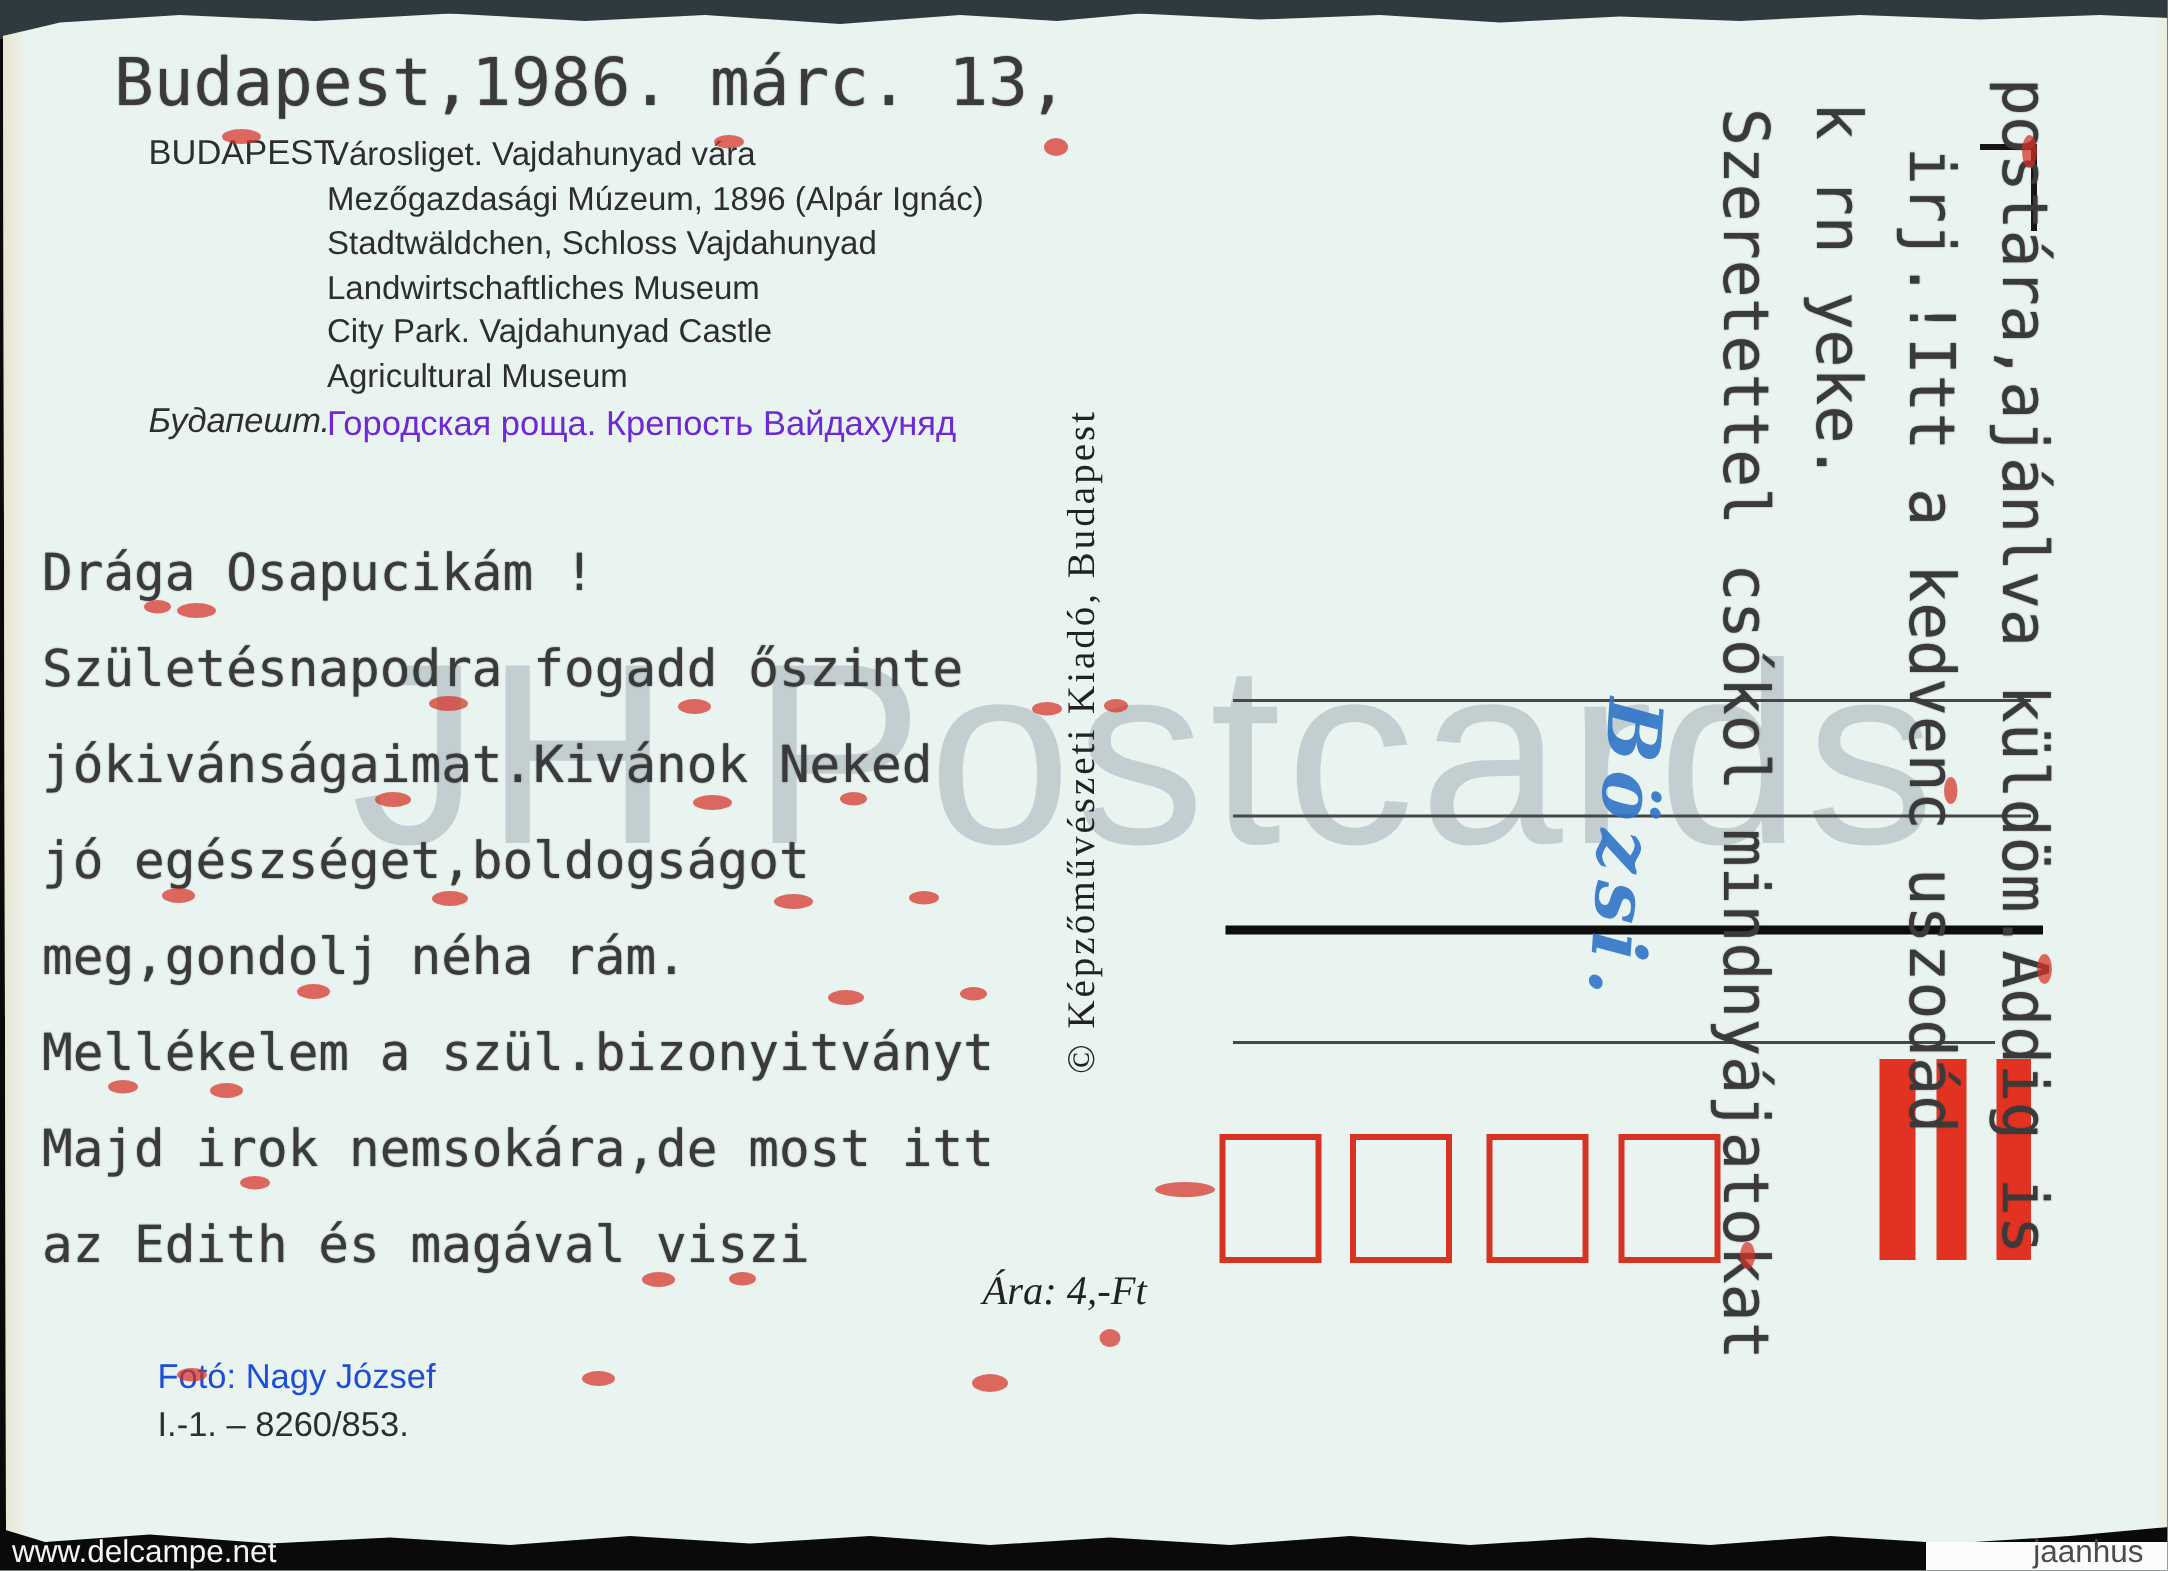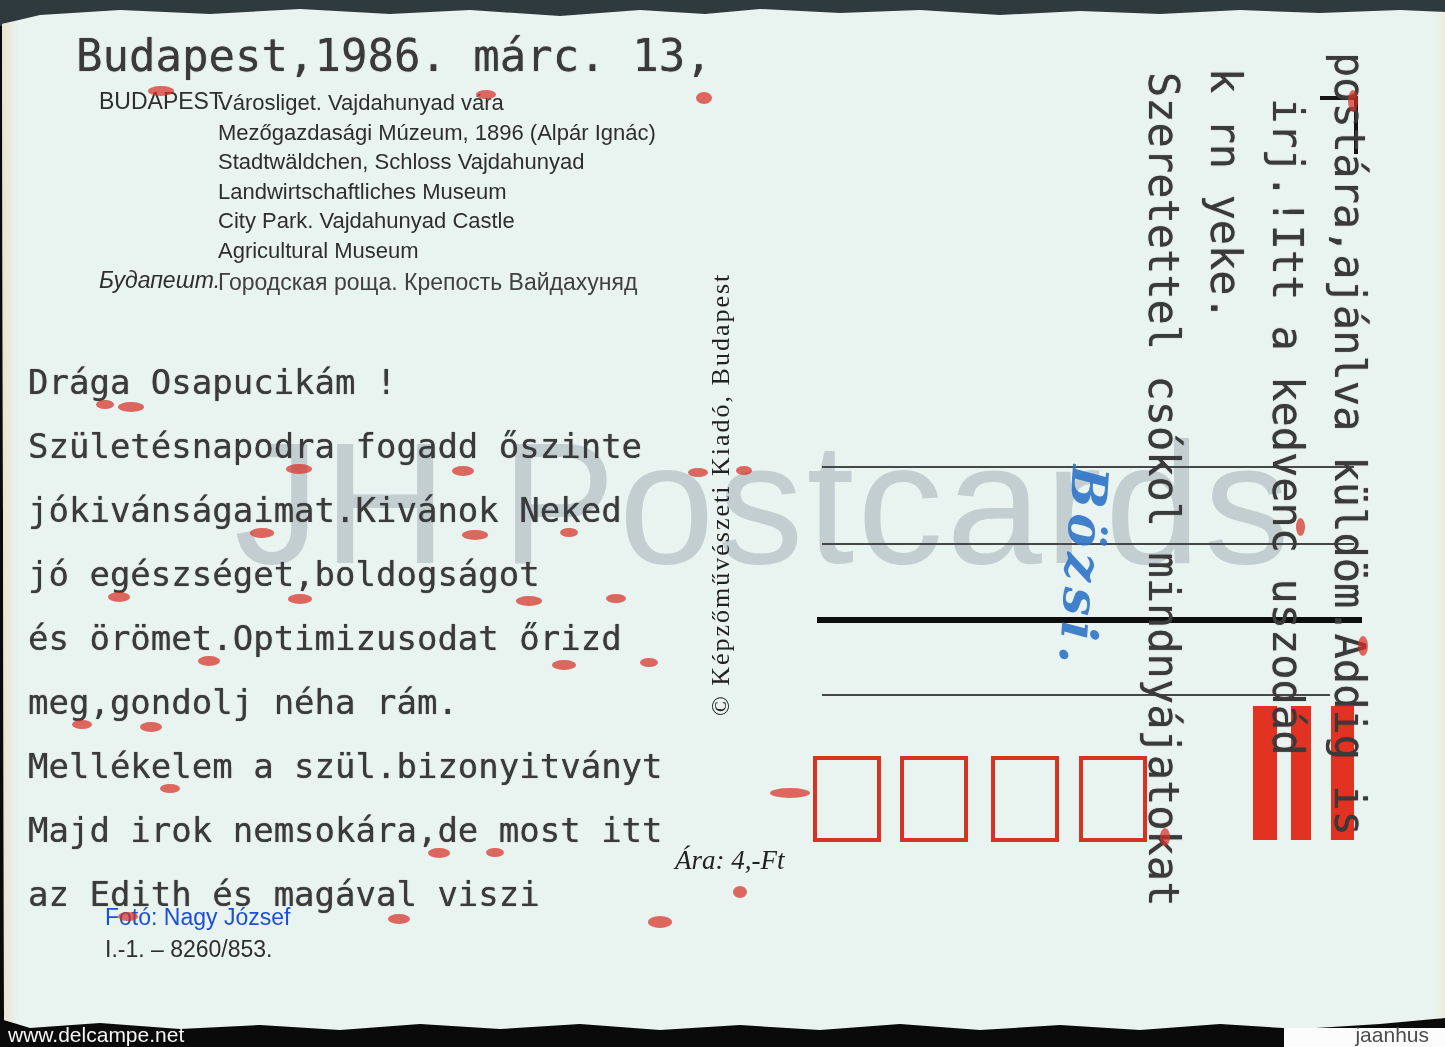--- a/index.html
+++ b/index.html
@@ -21,42 +21,42 @@
     position:absolute;left:234px;top:404px;
     font-size:172px;letter-spacing:3px;white-space:nowrap;
     color:#a9b4bd;opacity:.58;font-family:"Liberation Sans",sans-serif;
   }
   .typed{font-family:"DejaVu Sans Mono",monospace;color:#3a3a3a;
     text-shadow:0 0 1px rgba(45,45,45,.75);}
   .date{position:absolute;left:76px;top:30px;font-size:44px;white-space:pre;}
   .cap-label{position:absolute;left:99px;top:88px;font-size:23px;color:#2e2e2e;}
   .cap-lines{position:absolute;left:218px;top:88px;font-size:22px;color:#2e2e2e;line-height:29.5px;}
   .ru-label{position:absolute;left:99px;top:267px;font-size:23px;color:#2e2e2e;font-style:italic;}
-  .ru-lines{position:absolute;left:218px;top:267px;font-size:23px;color:#404040;line-height:30px;}
+  .ru-lines{position:absolute;left:218px;top:267px;font-size:23px;color:#6d28d9;line-height:30px;}
   .ru-lines div + div{margin-left:14px;}
   .msg{position:absolute;left:28px;top:350px;}
   .tline{height:64px;line-height:64px;font-size:34px;white-space:pre;}
   .vline{
     position:absolute;transform-origin:0 0;transform:rotate(90deg);
     font-size:42px;line-height:46px;white-space:pre;
     font-family:"DejaVu Sans Mono",monospace;color:#3a3a3a;
     text-shadow:0 0 1px rgba(45,45,45,.75);
   }
   .publisher{
     position:absolute;left:706px;top:716px;transform-origin:0 0;transform:rotate(-90deg);
     font-family:"Liberation Serif",serif;font-size:26px;color:#222;
     letter-spacing:2px;white-space:nowrap;
   }
   .sig{
     position:absolute;left:1120px;top:468px;transform-origin:0 0;transform:rotate(94deg);
     font-family:"DejaVu Serif",serif;font-style:italic;font-weight:bold;
     font-size:50px;color:#2f74c8;letter-spacing:6px;white-space:nowrap;opacity:.9;
   }
   .price{
-    position:absolute;left:675px;top:845px;
+    position:absolute;left:655px;top:845px;
     font-family:"Liberation Serif",serif;font-style:italic;font-size:27px;color:#222;
   }
   .credit1{position:absolute;left:105px;top:904px;font-size:23px;color:#1d4ed8;}
   .credit2{position:absolute;left:105px;top:936px;font-size:23px;color:#2e2e2e;}
   .hline{position:absolute;height:2px;background:#474747;}
   .l1{left:822px;top:466px;width:532px;}
   .l2{left:822px;top:543px;width:532px;}
   .l3{left:822px;top:694px;width:508px;}
   .thick{position:absolute;left:817px;top:617px;width:545px;height:6px;background:#0e0e0e;}
   .sbox{position:absolute;top:756px;width:60px;height:78px;border:4px solid #d63322;}
@@ -109,21 +109,20 @@
   <div class="ru-lines">
       <div>Городская роща. Крепость Вайдахуняд</div>
     </div>
 
   <div class="typed date">Budapest,1986. márc. 13,</div>
   <div class="msg typed">
       <div class="tline">Drága Osapucikám !</div>
       <div class="tline">Születésnapodra fogadd őszinte</div>
       <div class="tline">jókivánságaimat.Kivánok Neked</div>
       <div class="tline">jó egészséget,boldogságot</div>
-      <div class="tline">és örömet.Optimizusodat őrizd</div>
       <div class="tline">meg,gondolj néha rám.</div>
       <div class="tline">Mellékelem a szül.bizonyitványt</div>
       <div class="tline">Majd irok nemsokára,de most itt</div>
       <div class="tline">az Edith és magával viszi</div>
     </div>
 
   <div class="publisher">© Képzőművészeti Kiadó, Budapest</div>
 
   <div class="sig">Bözsi.</div>
 

